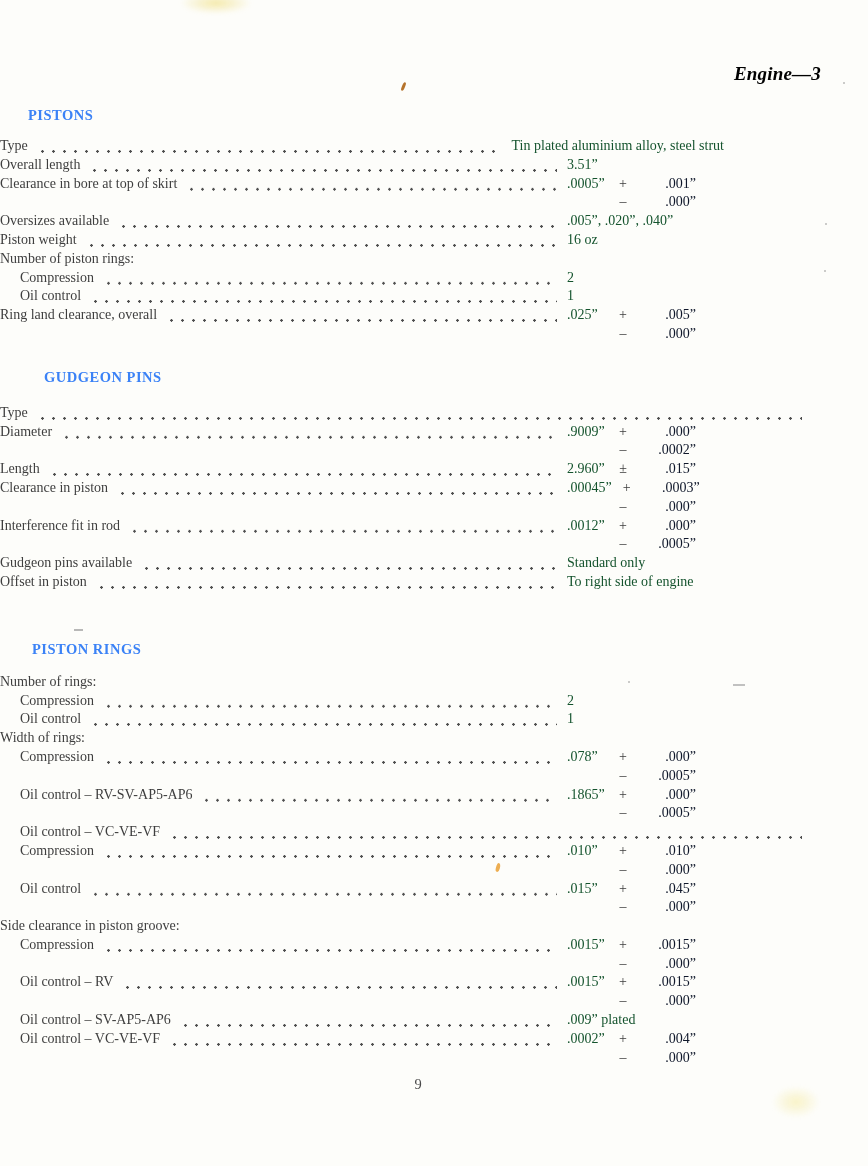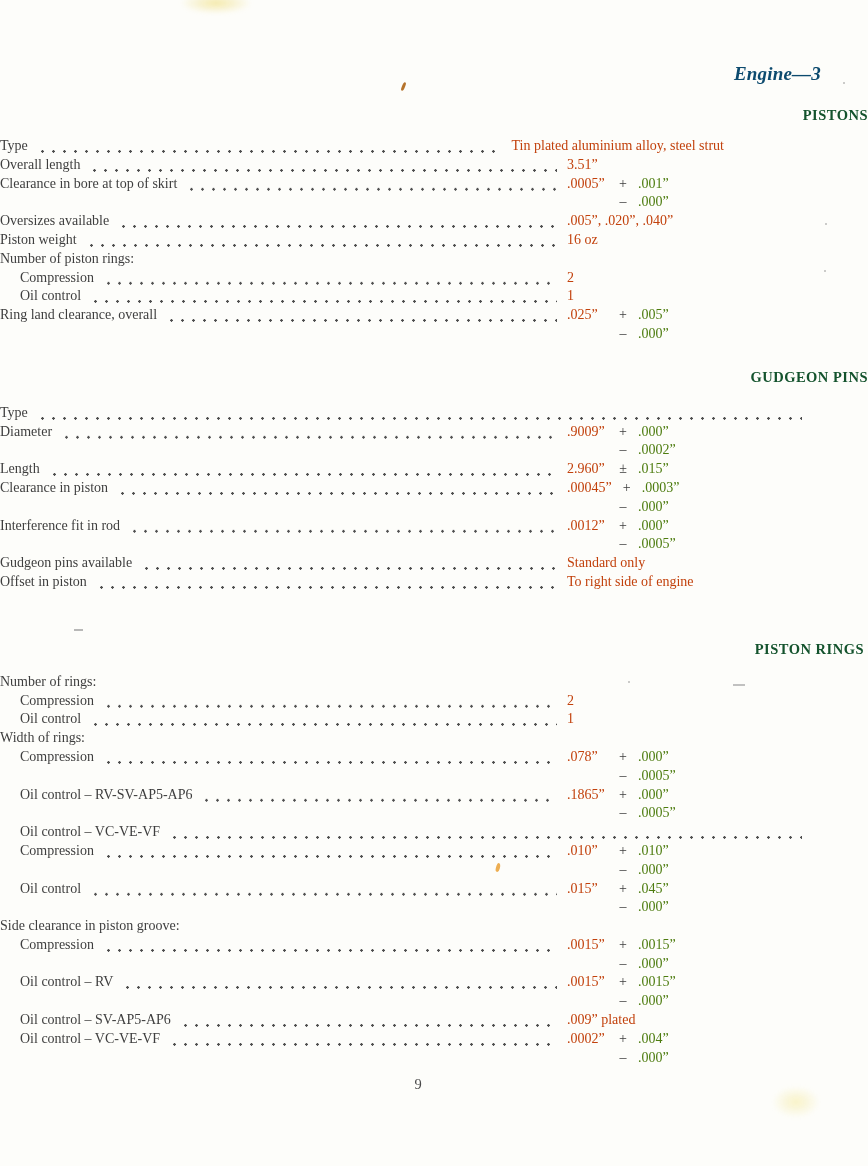--- a/index.html
+++ b/index.html
@@ -6,49 +6,49 @@
   body{width:868px;height:1166px;background:#fdfdfa;}
   .sheet{
     position:relative;width:868px;height:1166px;overflow:hidden;
     background:#fdfdfa;
     font-family:"Liberation Serif", serif;
     color:#3c3c3c;
   }
   
   .running-head{
     position:absolute;top:63px;right:47px;
-    font-style:italic;font-weight:700;font-size:19px;color:#0c4a6e;
+    font-style:italic;font-weight:700;font-size:19px;color:#000000;
     letter-spacing:.2px;
   }
   
   .section-title{
-    text-align:right;font-weight:700;font-size:14.5px;line-height:19px;
-    letter-spacing:.5px;color:#14532d;
+    text-align:left;font-weight:700;font-size:14.5px;line-height:19px;
+    letter-spacing:.5px;color:#3b82f6;padding-left:28px;
   }
   .sec1 .section-title{margin:106px 0 12px;}
-  .sec2 .section-title{margin:24px 0 17px;}
+  .sec2 .section-title{margin:24px 16px 17px;}
   .sec3 .section-title{margin:48px 4px 14px;}
   
   .rows{padding-right:56px;}
   .row{
     display:flex;align-items:baseline;
     height:18.8px;line-height:18.8px;font-size:14px;white-space:nowrap;
   }
   .lbl{flex:0 0 auto;color:#3e3e3e;}
   .lbl.ind{padding-left:20px;}
   .dots{
     flex:1 1 auto;align-self:stretch;margin:0 10px 0 9px;
     background-image:radial-gradient(circle at 50% 76%, #4e4e4e 1.02px, rgba(0,0,0,0) 1.5px);
     background-size:11px 18.8px;background-repeat:repeat-x;
   }
   .spacer{flex:1 1 auto;}
   .va{flex:0 0 245px;display:flex;align-items:baseline;white-space:nowrap;}
-  .val{flex:0 0 auto;min-width:41px;color:#c2410c;}
+  .val{flex:0 0 auto;min-width:41px;color:#14532d;}
   .sign{width:30px;flex-shrink:1;text-align:center;color:#3b3b3b;}
-  .tol{width:58px;flex-shrink:1;color:#4d7c0f;}
+  .tol{width:58px;flex-shrink:1;text-align:right;color:#0f172a;}
   
   .page-number{
     position:absolute;top:1076px;left:406px;width:24px;text-align:center;
     font-size:14.5px;color:#4a4a4a;
   }
   
   .art{position:absolute;pointer-events:none;}
   .art-top-smudge{left:180px;top:-8px;width:72px;height:22px;
     background:radial-gradient(ellipse at center, rgba(238,220,118,.6), rgba(238,220,118,0) 70%);
     filter:blur(2px);}

